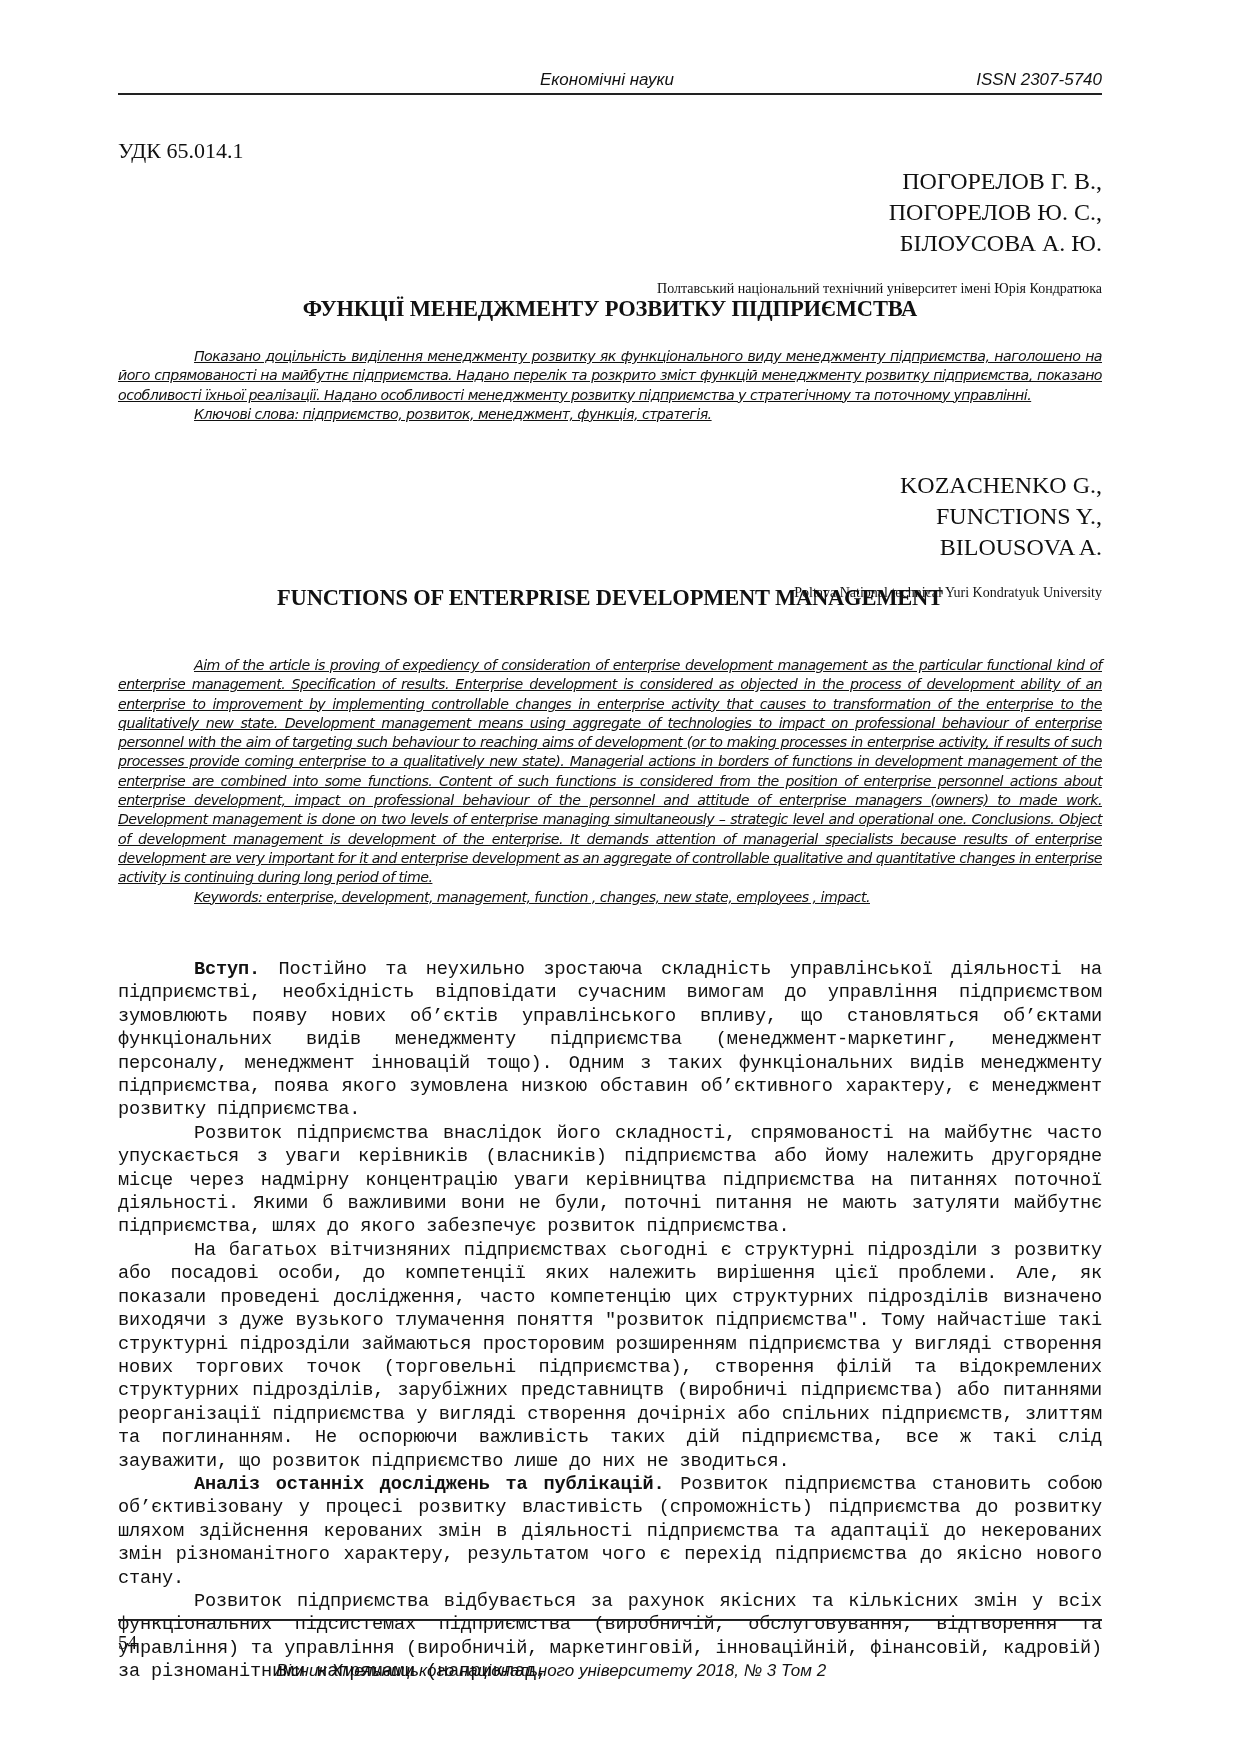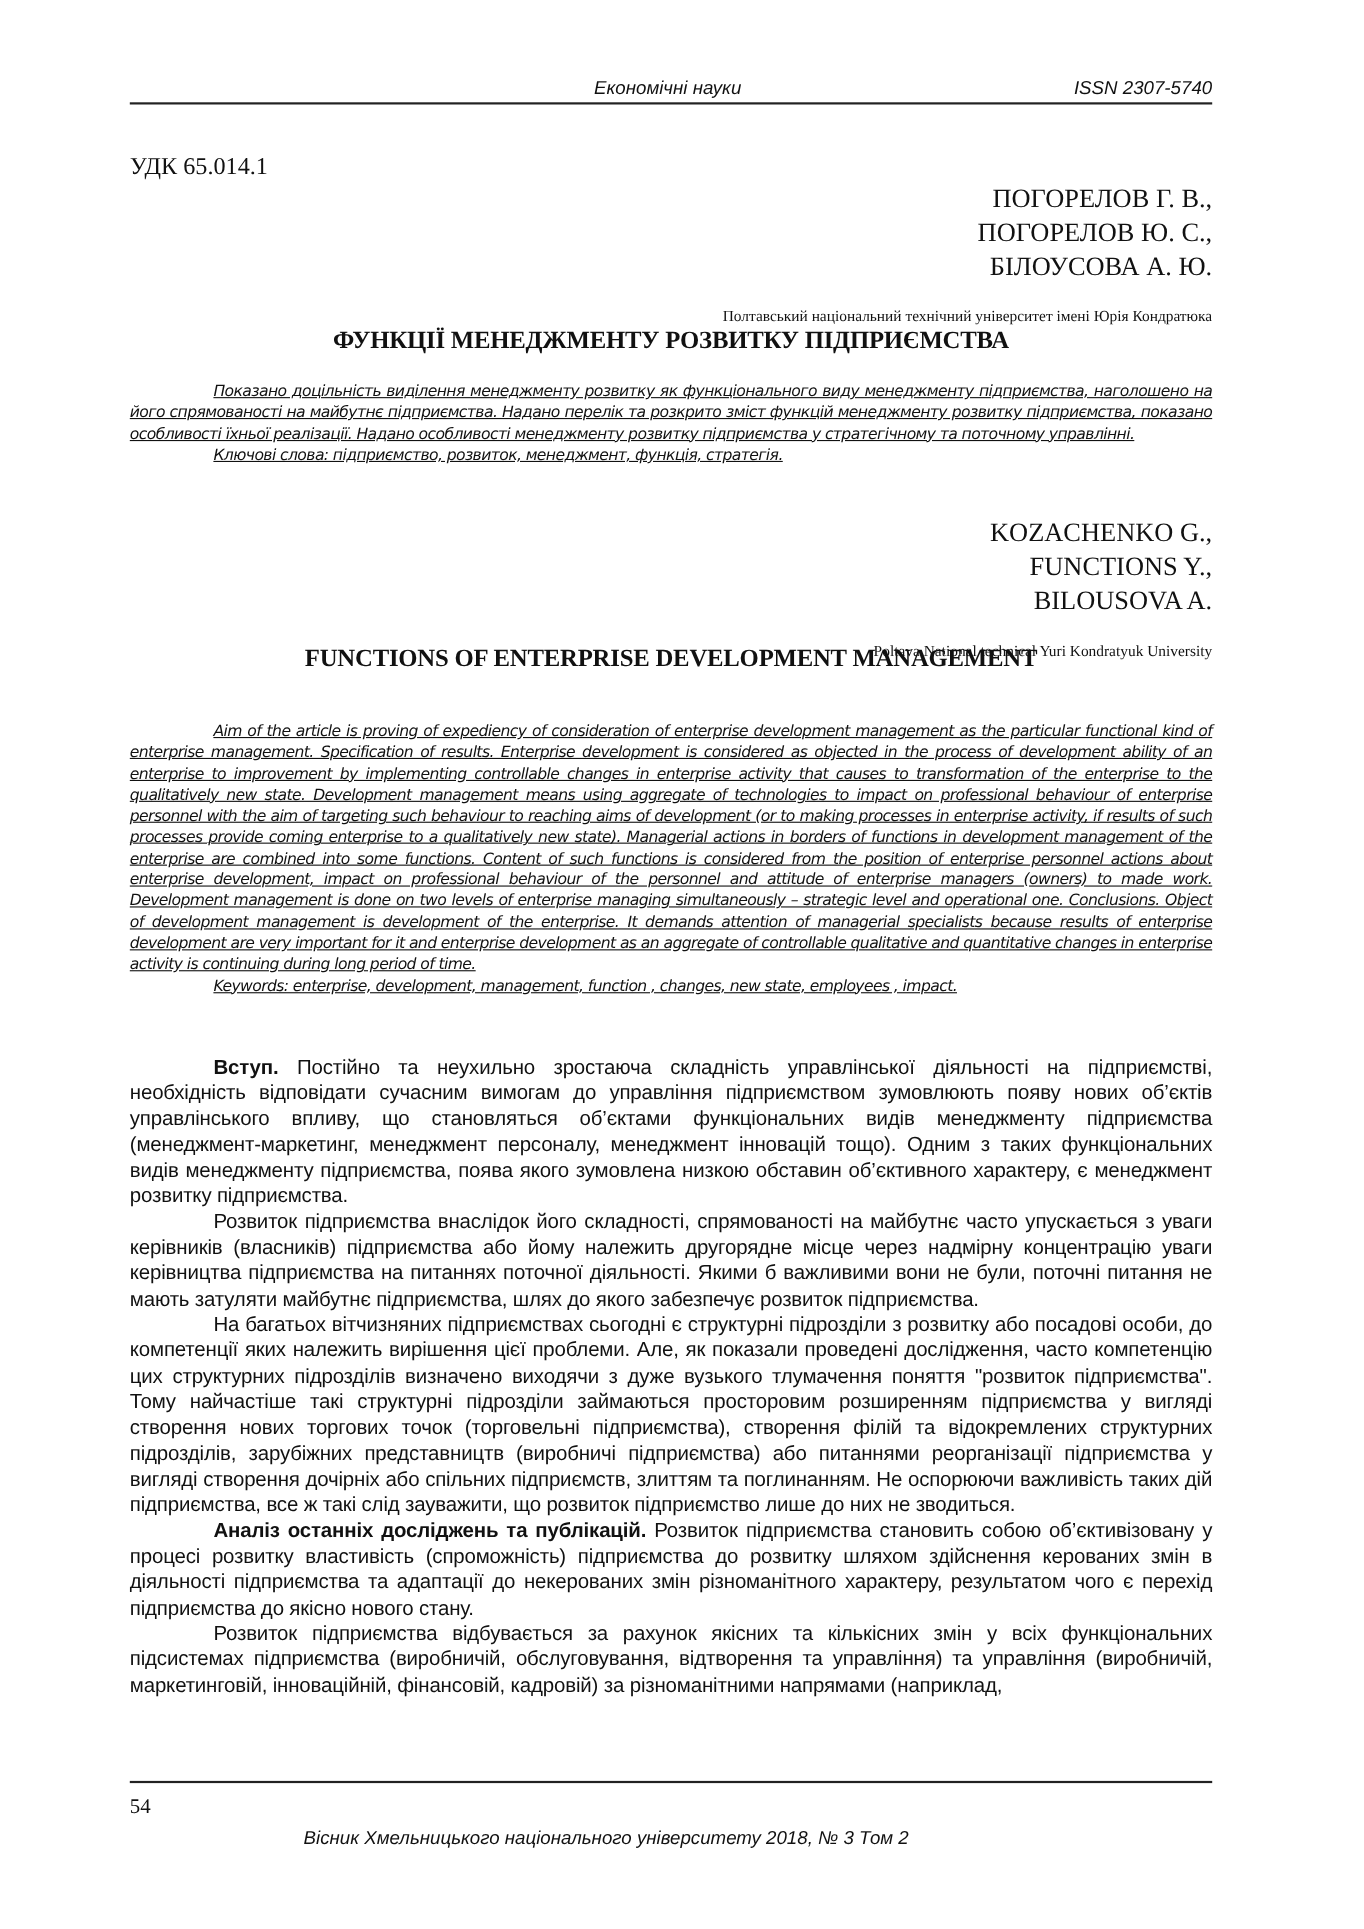--- a/index.html
+++ b/index.html
@@ -24,21 +24,21 @@
       font-family: "Liberation Serif", serif; font-weight: bold; font-size: 22.5px; letter-spacing: -0.2px; }
     .title-ua { top: 296px; }
     .title-en { top: 585px; }
 
     .abstract { position: absolute; left: 0; width: 984px; font-family: "DejaVu Sans", sans-serif;
       font-style: italic; font-size: 14.2px; line-height: 19.3px; text-align: justify; letter-spacing: -0.55px; text-decoration: underline; }
     .abstract p { margin: 0; text-indent: 76px; }
     .abstract-ua { top: 347px; }
     .abstract-en { top: 656px; }
 
-    .body-text { position: absolute; left: 0; top: 958px; width: 984px; font-family: Liberation Sans, sans-serif;
+    .body-text { position: absolute; left: 0; top: 958px; width: 984px; font-family: Liberation Mono, monospace;
       font-size: 18.6px; line-height: 23.4px; text-align: justify; letter-spacing: -0.15px; }
     .body-text p { margin: 0; text-indent: 76px; }
     .body-text b { font-weight: bold; }
 
     .rule-bottom { position: absolute; top: 1619px; left: 0; width: 984px; height: 0; border-top: 2px solid #222; }
     .footer { position: absolute; top: 1632px; left: 0; width: 984px; height: 28px; }
     .footer .page-num { position: absolute; left: 0; top: 0; font-family: "Liberation Serif", serif; font-size: 19px; }
     .footer .journal { position: absolute; left: 158px; top: 1px; font-family: "Liberation Sans", sans-serif;
       font-style: italic; font-size: 17px; margin-top: 28px; }
   </style>

